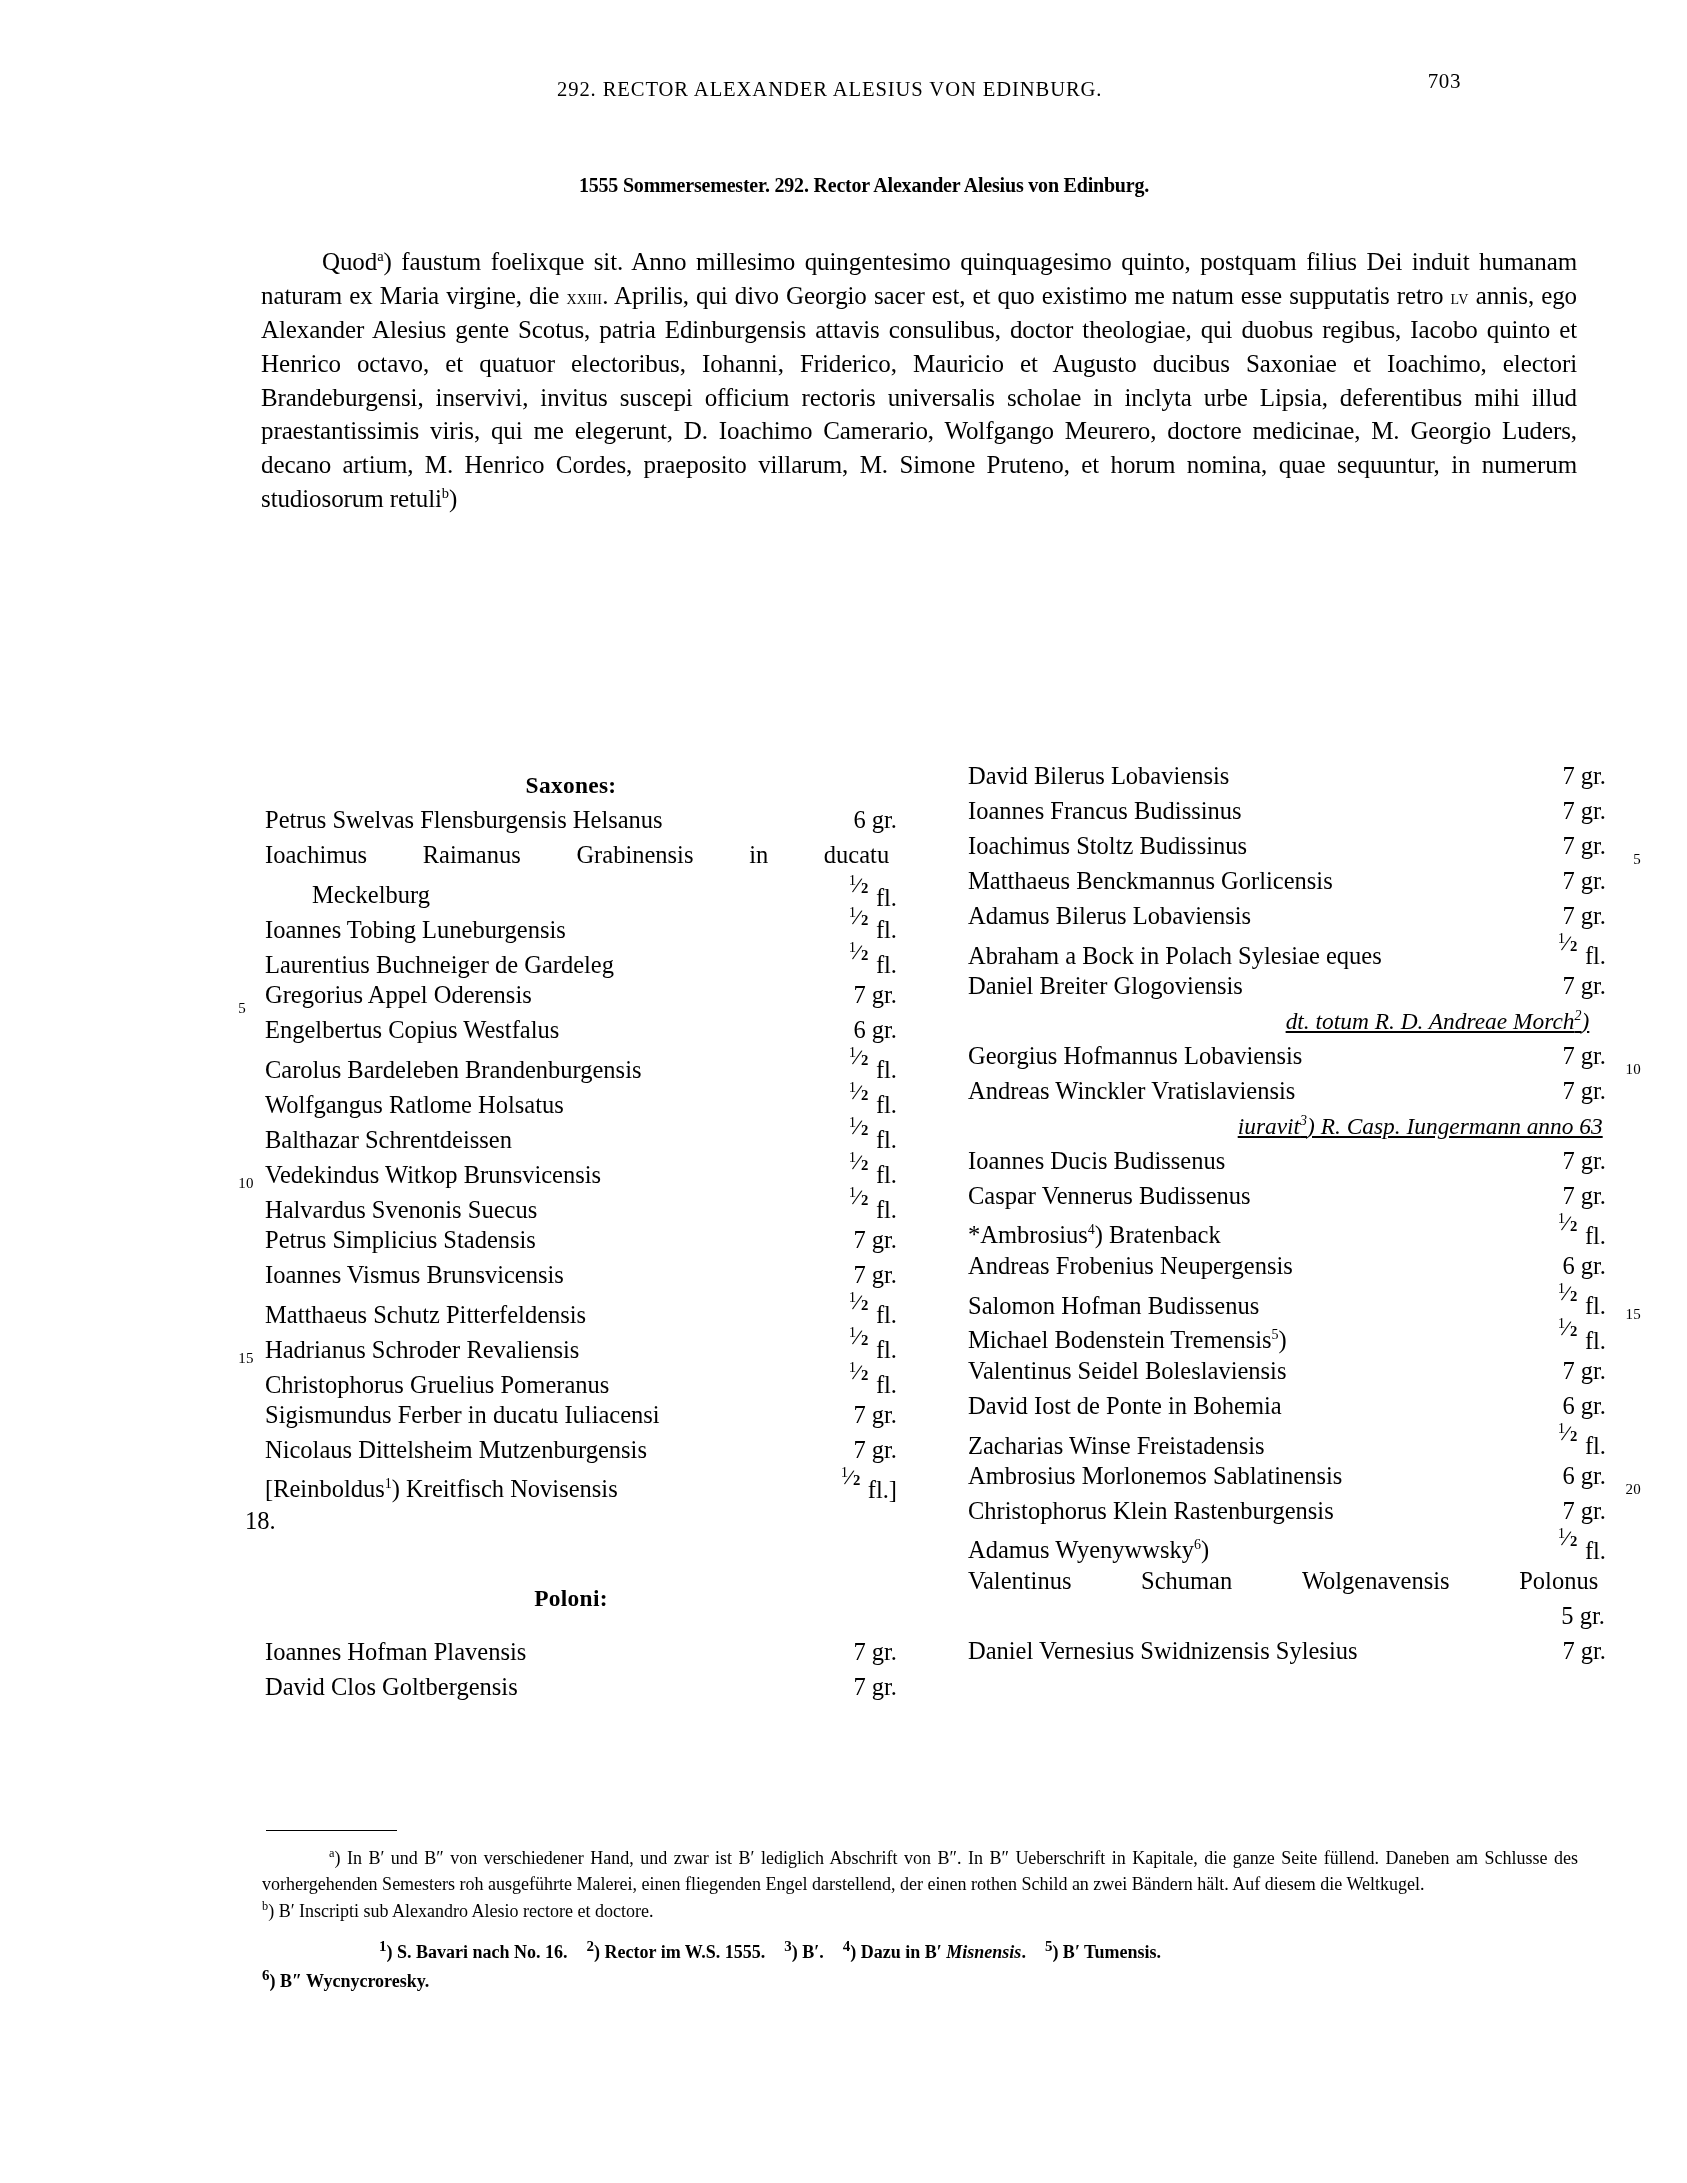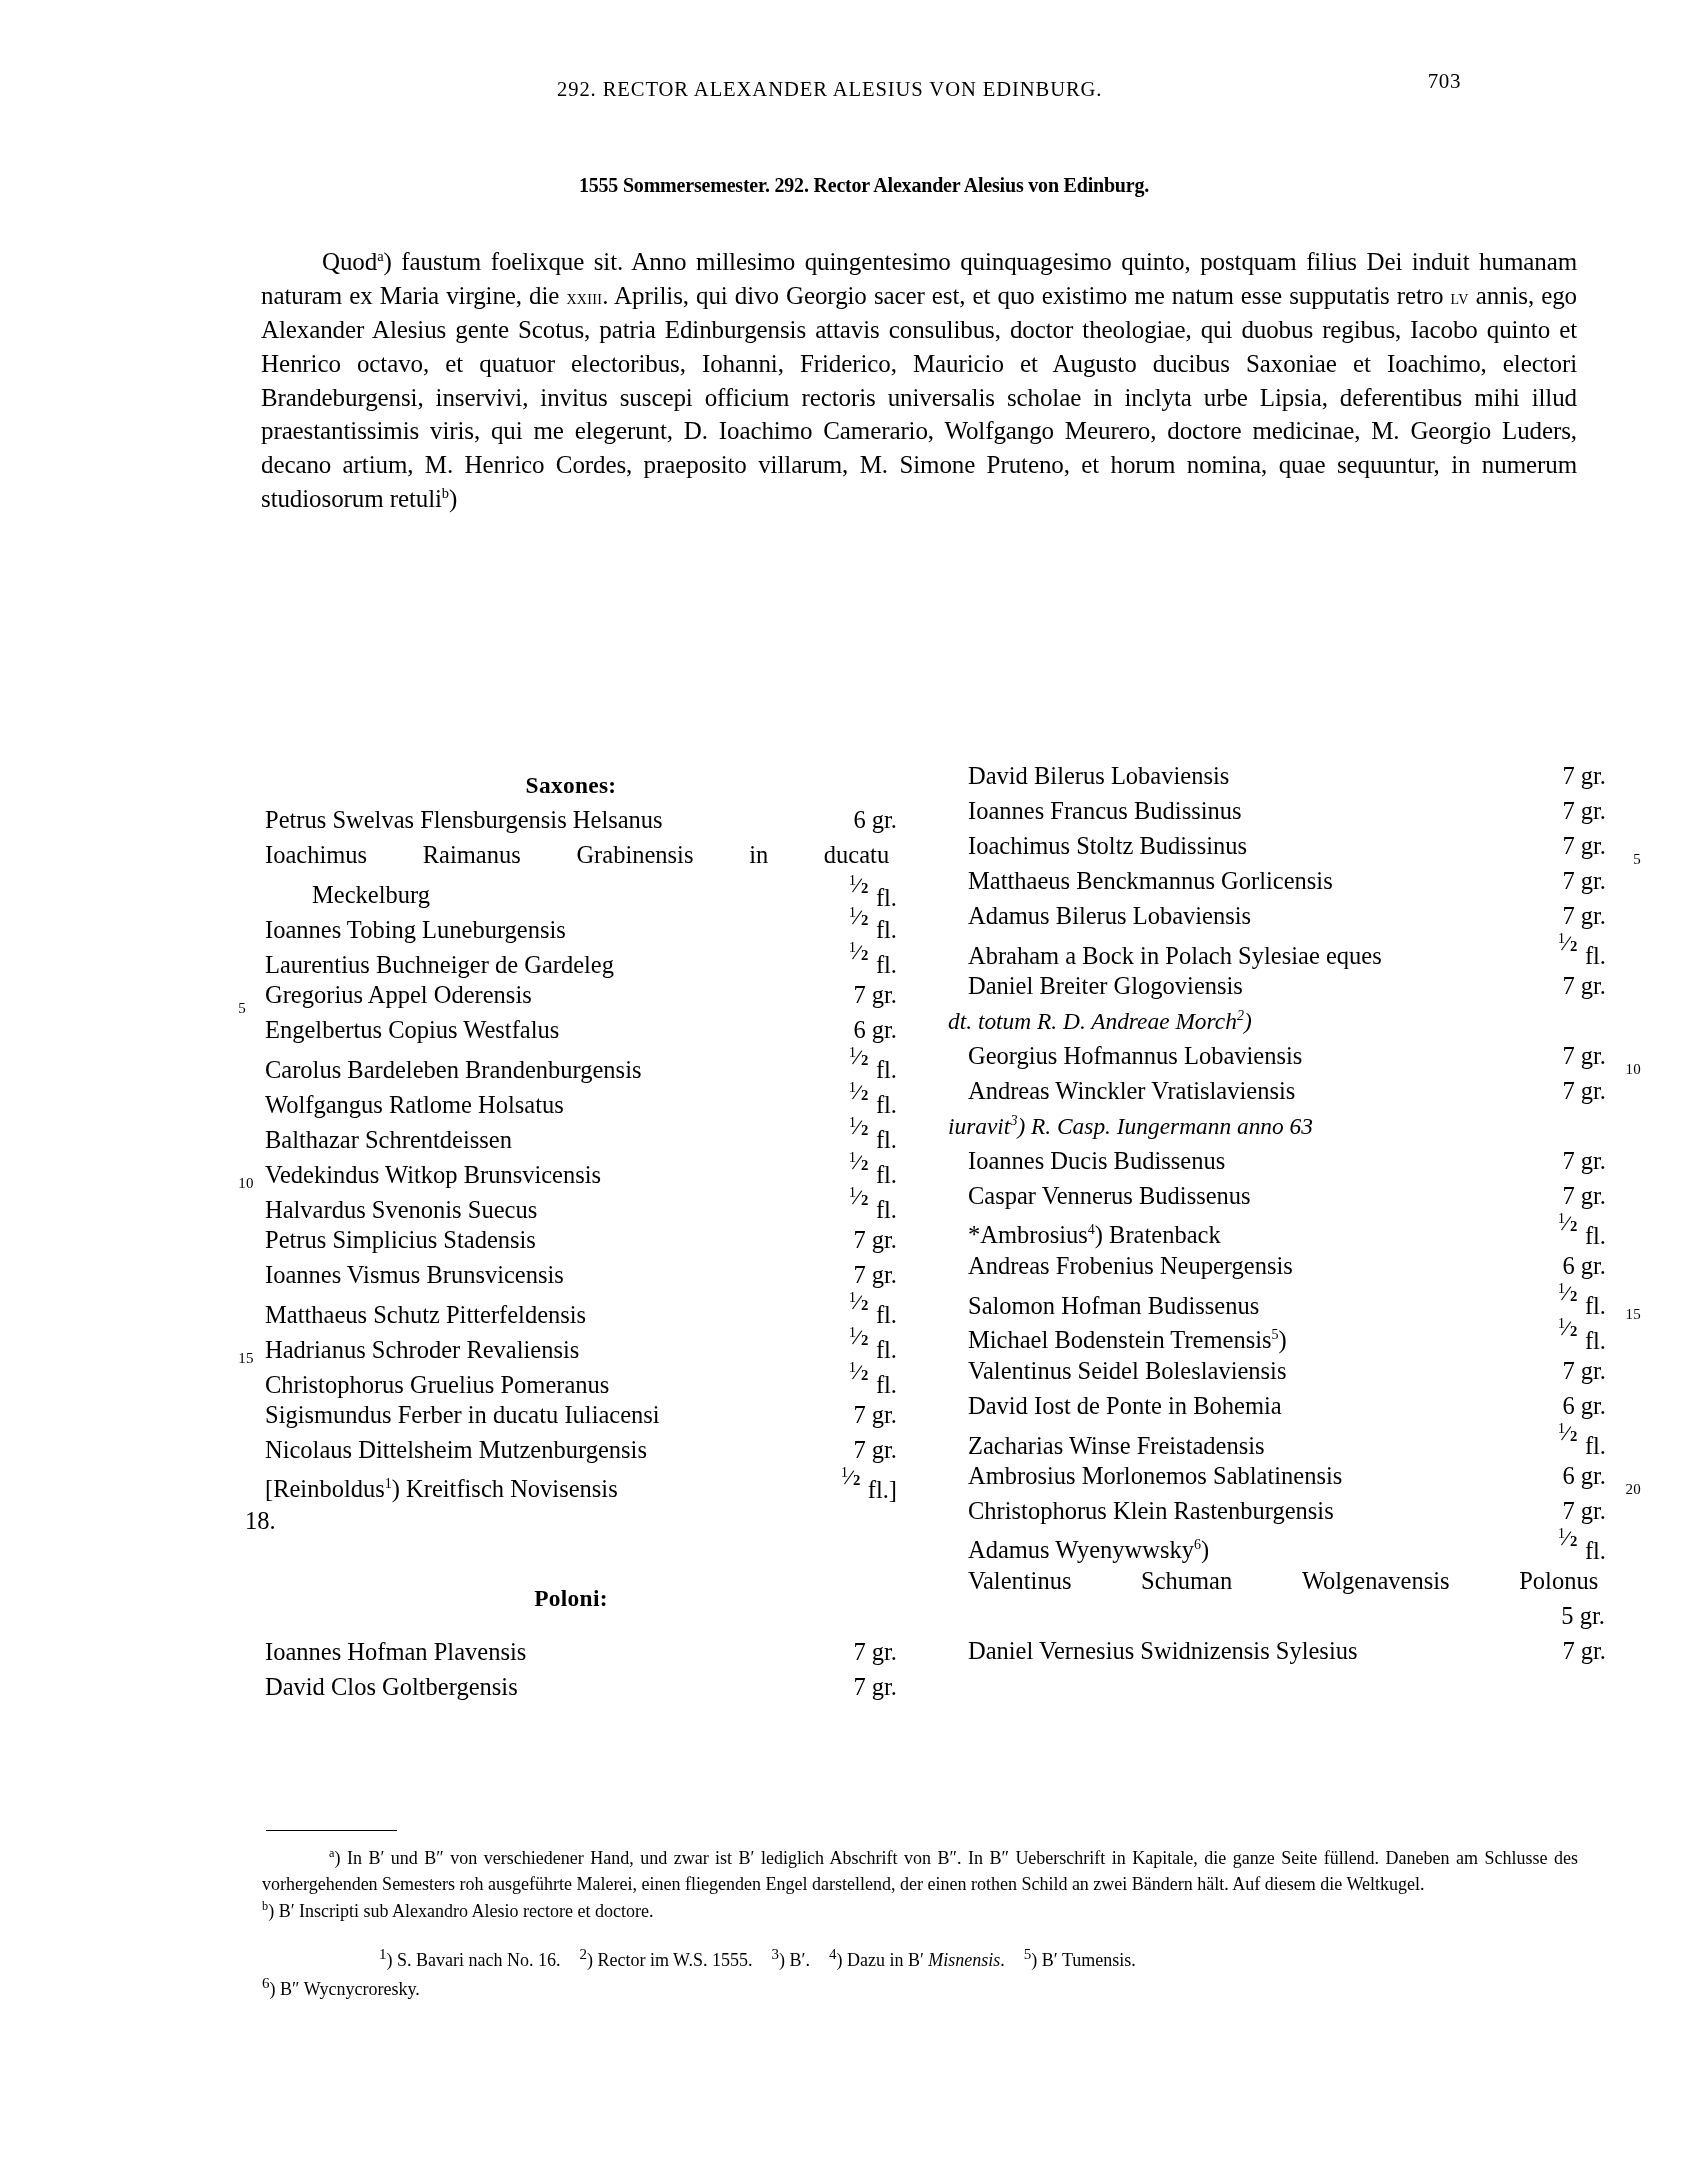--- a/index.html
+++ b/index.html
@@ -154,23 +154,25 @@
     gap: 16px;
   }
   .contin .nm { padding-left: 67px; }
   .contin .fee { margin-left: auto; min-width: 84px; text-align: right; }
 
   .annot {
     font-style: italic;
     font-size: 23.4px;
     height: 35px;
     line-height: 1.0;
+    text-align: right;
     padding-right: 16.7px;
     white-space: nowrap;
     font-family: "Liberation Serif", serif;
+    text-decoration: underline;
   }
   .annot.wide { padding-right: 3.3px; }
   .annot sup { font-size: 14px; }
 
   .total {
     text-align: left;
     font-size: 24.5px;
     height: 36px;
     line-height: 1.1;
     padding-right: 84px;
@@ -232,21 +234,21 @@
     top: 1845px;
     width: 1316px;
     font-size: 18px;
     line-height: 1.45;
     text-align: justify;
     font-family: "Liberation Serif", serif;
   }
   .fn-para { margin: 0 0 1.1px 0; }
   .fn-para.indent { text-indent: 67px; }
   .fn-para sup { font-size: 12.3px; vertical-align: super; }
-  .fn-num-line { margin-top: 20px; text-indent: 117px; }
+  .fn-num-line { margin-top: 12px; text-indent: 117px; font-weight: bold; }
   .fn-num-line span.sp { display: inline-block; width: 19px; }
   .ital { font-style: italic; }
 </style>
 </head>
 <body>
 
 <div class="page">
 
   <div class="running-head">
     <div class="rh-title">292. Rector Alexander Alesius von Edinburg.</div>

